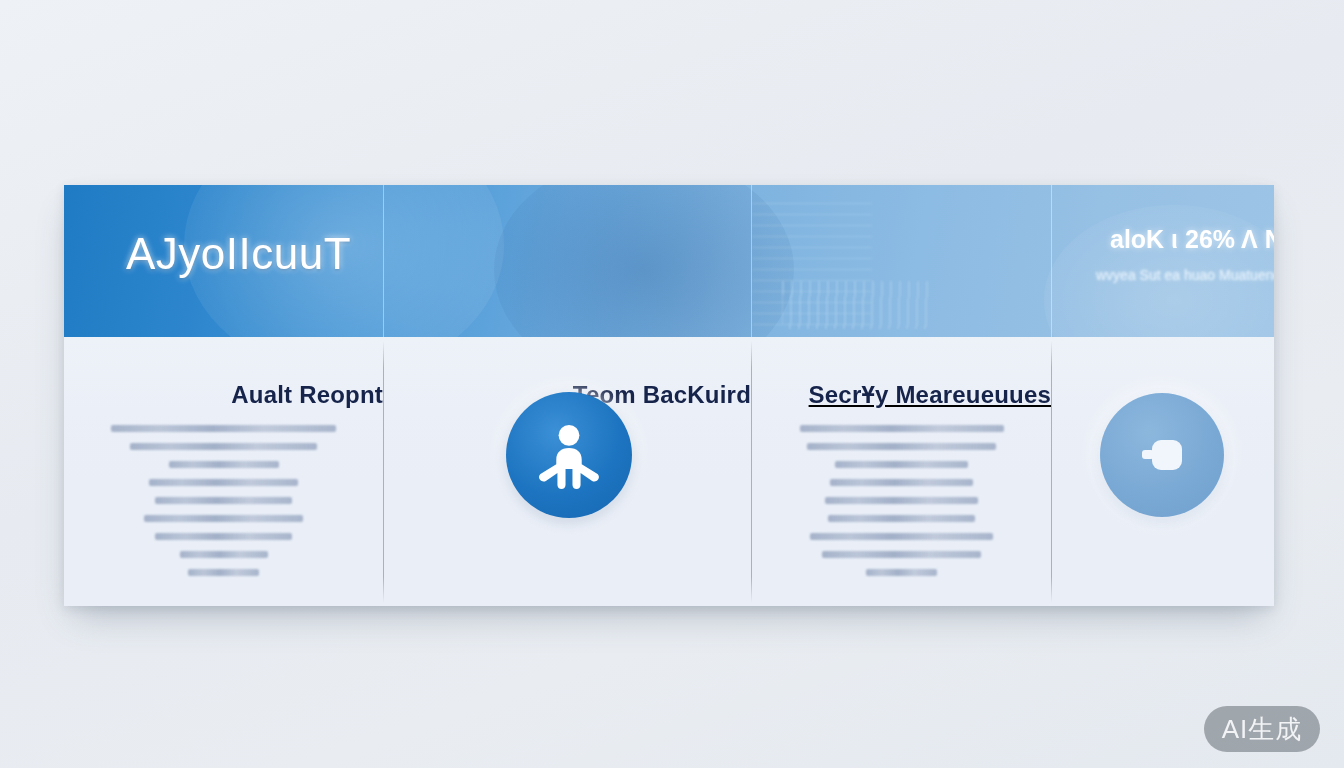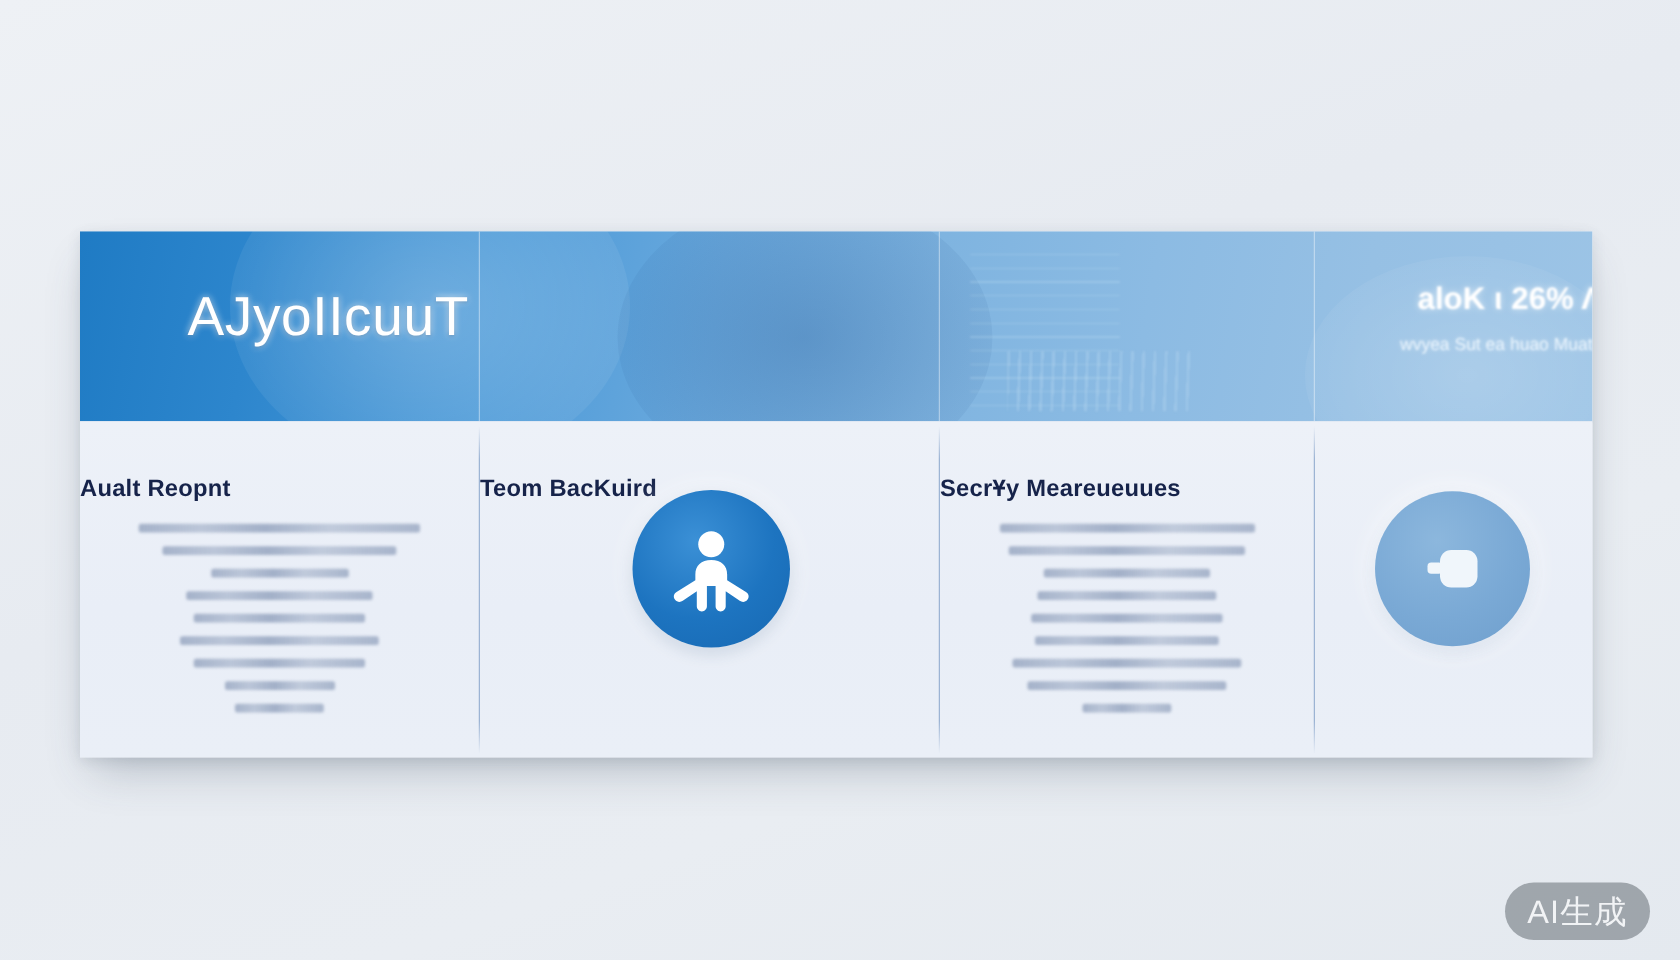--- a/index.html
+++ b/index.html
@@ -61,21 +61,20 @@
   #glow-c {
     left: 980px; top: 20px; width: 260px; height: 190px;
     background: radial-gradient(ellipse at center, rgba(255,255,255,0.18), rgba(255,255,255,0));
   }
 
   
   .hdr-cell {
     position: absolute;
     top: 0;
     height: 152px;
-    margin-left: 24px;
   }
   #hdr-cell-1 { left: 0;    width: 318px; }
   #hdr-cell-2 { left: 320px; width: 366px; }
   #hdr-cell-3 { left: 688px; width: 298px; }
   #hdr-cell-4 { left: 988px; width: 222px; }
 
   .hdr-div {
     position: absolute;
     top: 0;
     width: 1px;
@@ -213,21 +212,21 @@
   }
   .card {
     position: absolute;
     top: 0;
     height: 269px;
     box-sizing: border-box;
     padding-top: 44px;
   }
   #card-1 { left: 0;    width: 319px; }
   #card-2 { left: 320px; width: 367px; }
-  #card-3 { left: 688px; width: 299px; }
+  #card-3 { left: 688px; width: 299px; text-decoration: underline; }
   #card-4 { left: 988px; width: 222px; }
 
   .card-div {
     position: absolute;
     top: 4px;
     width: 1px;
     height: 262px;
     background: linear-gradient(180deg, rgba(150,175,210,0) 0%, rgba(130,160,200,0.75) 10%, rgba(130,160,200,0.75) 90%, rgba(150,175,210,0) 100%);
   }
   #card-div-1 { left: 319px; }
@@ -235,22 +234,22 @@
   #card-div-3 { left: 987px; }
 
   #hairline {
     position: absolute;
     left: 0; top: 152px;
     width: 1210px; height: 1px;
     background: rgba(160,185,218,0.55);
   }
 
   .card-title {
-    text-align: left;
-    font-size: 19px;
+    text-align: right;
+    font-size: 24px;
     font-weight: bold;
     color: #16234a;
     letter-spacing: 0.2px;
     filter: blur(0.25px);
     margin-bottom: 16px;
   }
 
   
   .txt-block { padding: 0 22px; }
   .txt-line {

